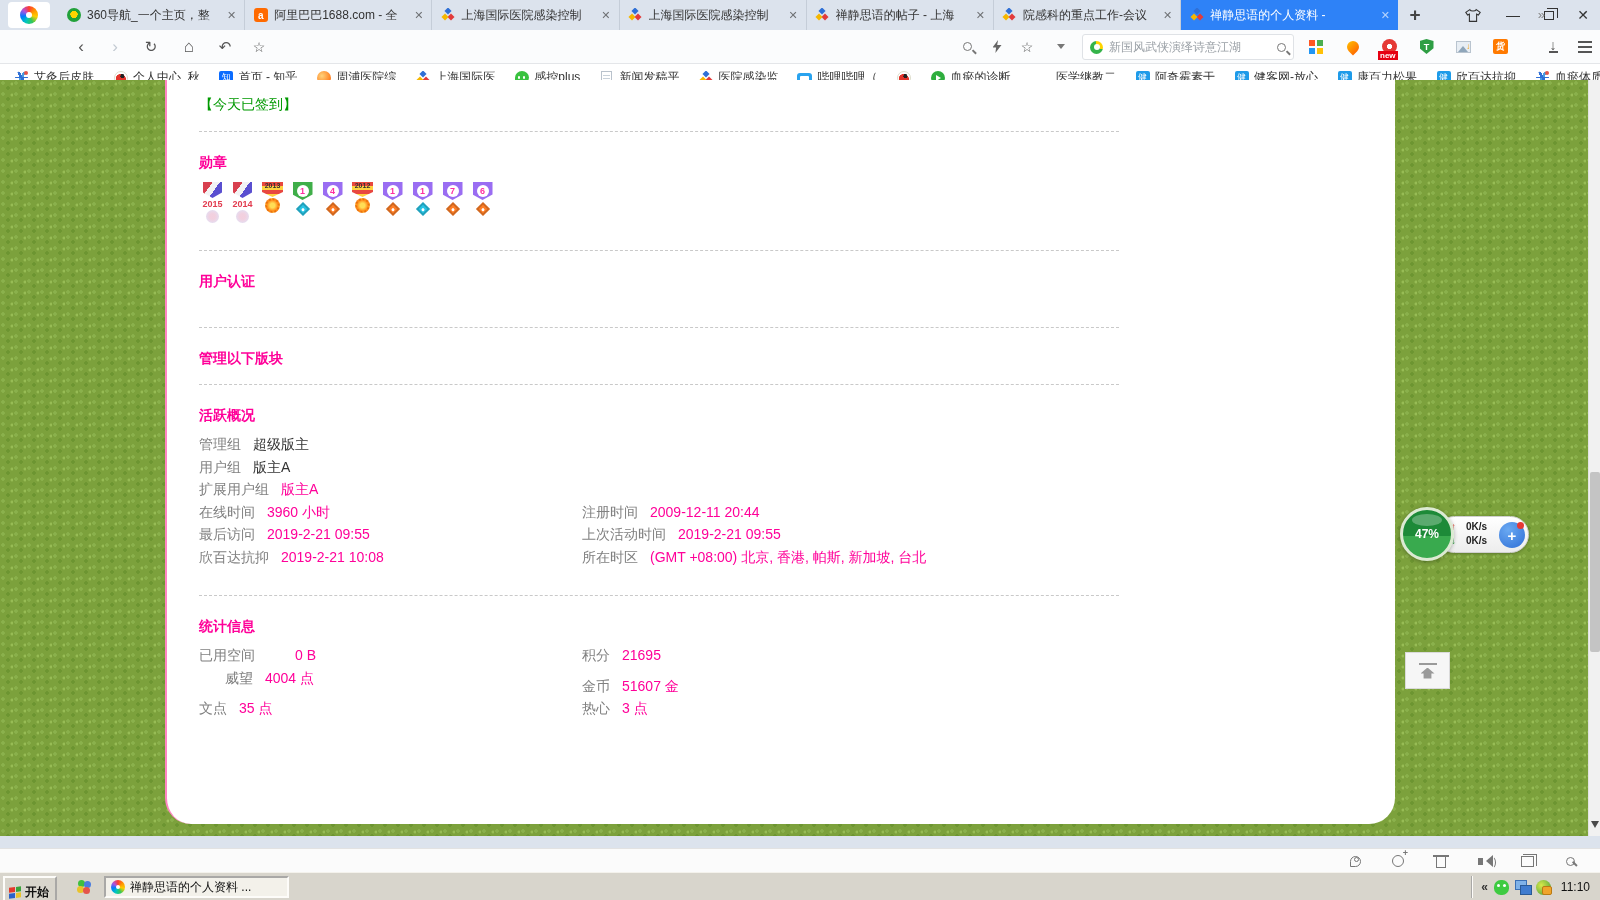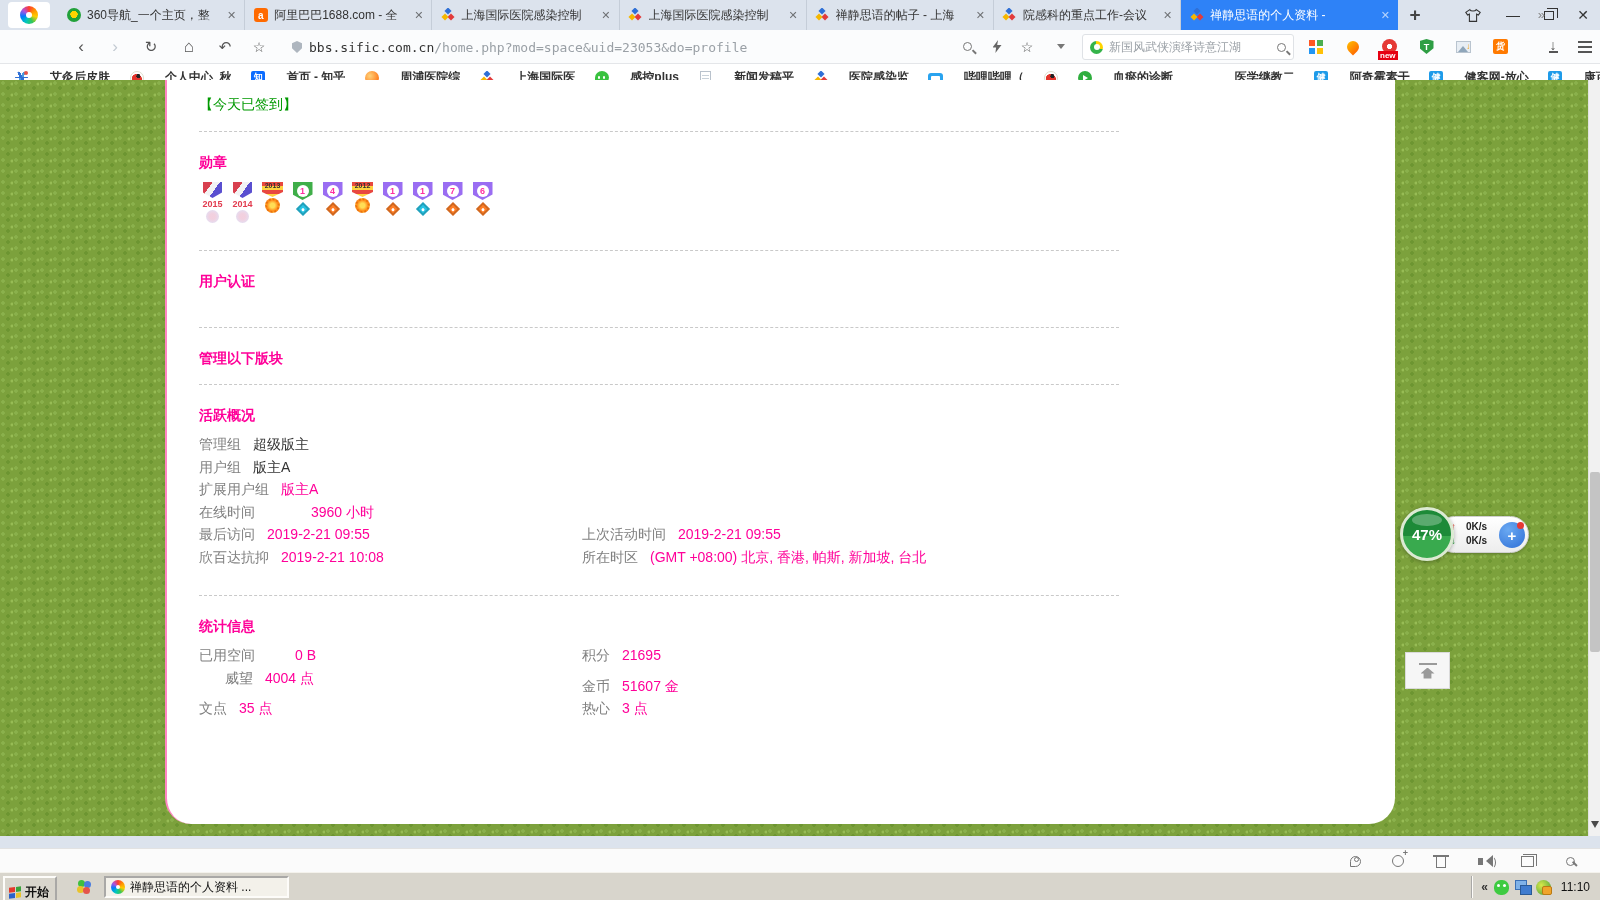--- a/index.html
+++ b/index.html
@@ -40,21 +40,21 @@
   .o360::after { content:""; position:absolute; left:3.5px; top:3.5px; width:6px; height:6px; border-radius:50%; background:#fff; }
   .mini-mag { width:9px; height:9px; border:1.5px solid #777; border-radius:50%; position:relative; }
   .mini-mag::after { content:""; position:absolute; left:8px; top:8px; width:5px; height:1.5px; background:#777; transform:rotate(45deg); }
   .bolt { width:9px; height:13px; background:#666; clip-path:polygon(62% 0,0 58%,40% 58%,32% 100%,100% 38%,52% 38%); }
   .caret-down { width:0; height:0; border:4px solid transparent; border-top:5px solid #777; margin-top:4px; }
   #ext-icons { position:absolute; left:1308px; top:0; height:33px; display:flex; align-items:center; gap:22px; }
   .extic { position:relative; display:flex; align-items:center; justify-content:center; }
 
   
   #bookmarks { position:absolute; left:0; top:64px; width:1600px; height:28px; background:#ffffff; border-bottom:1px solid #e8e8e8; display:flex; align-items:center; padding:0 14px; gap:19px; overflow:hidden; }
-  .bm { display:flex; align-items:center; gap:21px; font-size:12px; color:#333; white-space:nowrap;font-weight:bold; }
+  .bm { display:flex; align-items:center; gap:5px; font-size:12px; color:#333; white-space:nowrap; }
   #bm-more { position:absolute; right:55px; top:0; height:28px; display:flex; align-items:center; color:#888; font-size:13px; }
 
   
   #viewport { position:absolute; left:0; top:80px; width:1600px; height:756px;
     background-color:#7ca13c;
     background-image:
       radial-gradient(circle at 3px 3px, #8ab14c 1.5px, transparent 2.1px),
       radial-gradient(circle at 8px 8px, #6c9531 1.5px, transparent 2.1px),
       radial-gradient(circle at 12px 4px, #97bc55 1.2px, transparent 1.8px);
     background-size:13px 11px; }
@@ -89,21 +89,21 @@
   #speed-widget { position:absolute; left:1400px; top:427px; width:130px; height:56px; }
   #speed-pill { position:absolute; left:36px; top:9px; width:93px; height:37px; background:linear-gradient(#ffffff,#ededed); border:1px solid #cfcfcf; border-radius:19px; box-shadow:0 1px 3px rgba(0,0,0,.25); }
   .spd-row { position:absolute; left:14px; font-size:10px; color:#333; display:flex; gap:10px; width:60px; }
   .spd-up { top:4px; } .spd-down { top:18px; }
   .arrow-up { color:#e04a3a; font-weight:bold; } .arrow-down { color:#3aa549; font-weight:bold; }
   .spd-val { font-weight:bold; color:#222; }
   #pill-plus { position:absolute; right:3px; top:5px; width:26px; height:26px; border-radius:50%; background:radial-gradient(circle at 35% 30%,#6aa9f2,#2f6fd6); color:#fff; font-size:15px; font-weight:bold; display:flex; align-items:center; justify-content:center; }
   #pill-plus::after { content:""; position:absolute; right:1px; top:0; width:7px; height:7px; border-radius:50%; background:#e53935; }
   #speed-ball { position:absolute; left:0; top:0; width:54px; height:54px; border-radius:50%; border:3px solid #dcead3; background:linear-gradient(#1d8a38 55%, #39aa4e 55%); box-shadow:0 1px 4px rgba(0,0,0,.3); display:flex; align-items:center; justify-content:center; }
   #speed-ball::before { content:""; position:absolute; left:9px; top:4px; width:30px; height:12px; border-radius:50%; background:rgba(255,255,255,.28); }
-  #speed-ball .pct { color:#fff; font-size:15px; font-weight:bold; }
+  #speed-ball .pct { color:#fff; font-size:12px; font-weight:bold; }
   #backtop { position:absolute; left:1405px; top:572px; width:45px; height:37px; background:#f6f6f6; border:1px solid #dadada; display:flex; align-items:center; justify-content:center; }
   .totop-ic { position:relative; width:18px; height:16px; }
   .totop-ic::before { content:""; position:absolute; left:0; top:0; width:18px; height:2px; background:#9a9a9a; }
   .totop-ic::after { content:""; position:absolute; left:2px; top:5px; width:14px; height:11px; background:#9a9a9a; clip-path:polygon(50% 0,100% 55%,78% 55%,78% 100%,22% 100%,22% 55%,0 55%); }
 
   
   #scrollbar { position:absolute; right:0; top:0; width:12px; height:756px; background:#f1f1f1; border-left:1px solid #e3e3e3; }
   #scroll-thumb { position:absolute; left:1px; top:392px; width:10px; height:180px; background:#c4c4c4; border-radius:2px; }
   #scroll-down { position:absolute; left:2px; bottom:4px; width:0; height:0; border:4.5px solid transparent; border-top:7px solid #4a4a4a; }
 
@@ -279,24 +279,20 @@
     <div class="winbtn" id="btn-close">✕</div>
   </div>
 
   <div id="toolbar">
     <div class="navic" style="left:66px">‹</div>
     <div class="navic disabled" style="left:100px">›</div>
     <div class="navic" style="left:136px;font-size:15px">↻</div>
     <div class="navic" style="left:174px">⌂</div>
     <div class="navic" style="left:210px;font-size:15px">↶</div>
     <div class="navic" style="left:244px;font-size:14px">☆</div>
-    <div id="addr">
-      <span class="ic-shield-url"></span>
-      <span><span class="host">bbs.sific.com.cn</span><span class="path">/home.php?mod=space&amp;uid=23053&amp;do=profile</span></span>
-    </div>
     <div class="navic" style="left:952px">
         <span class="mini-mag"></span>
       </div>
     <div class="navic" style="left:982px">
         <span class="bolt"></span>
       </div>
     <div class="navic" style="left:1012px;font-size:14px">☆</div>
     <div class="navic" style="left:1046px">
         <span class="caret-down"></span>
       </div>
@@ -564,23 +560,29 @@
             <div class="kv">
               <span style="display: flex;">
                 <span class="kv-label">扩展用户组</span>
                 <span class="kv-value pink">版主A</span>
               </span>
             </div>
           </div>
         <div id="activity-cols">
             <div class="kv2">
               <span class="cell-l">
-                <span style="display: flex; gap: 44px;">
+                <span style="display: flex;">
                   <span class="kv-label">在线时间</span>
                   <span class="kv-value pink">3960 小时</span>
+                </span>
+              </span>
+              <span class="cell-r">
+                <span style="display: flex;">
+                  <span class="kv-label">注册时间</span>
+                  <span class="kv-value pink">2009-12-11 20:44</span>
                 </span>
               </span>
             </div>
             <div class="kv2">
               <span class="cell-l">
                 <span style="display: flex;">
                   <span class="kv-label">最后访问</span>
                   <span class="kv-value pink">2019-2-21 09:55</span>
                 </span>
               </span>

